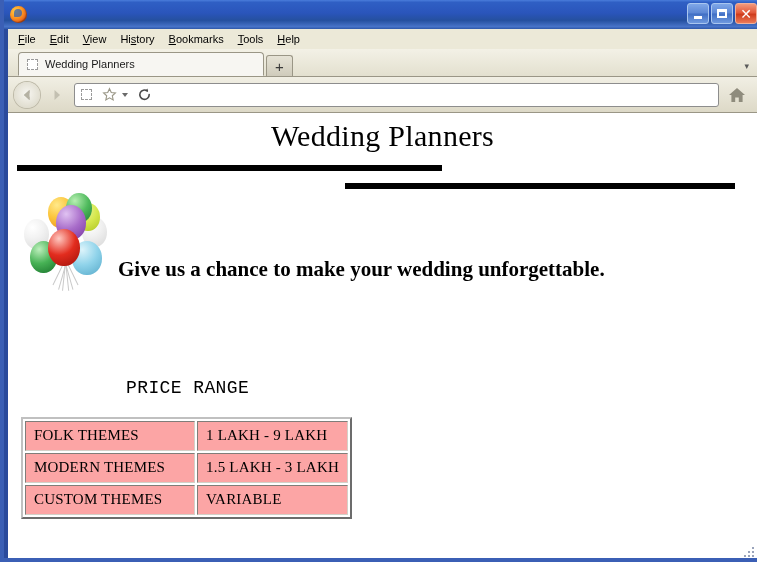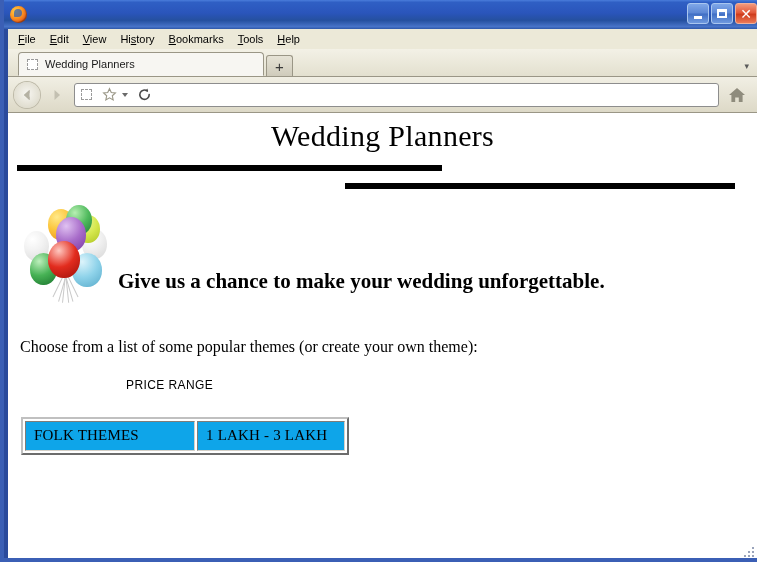--- a/index.html
+++ b/index.html
@@ -312,21 +312,21 @@
   .rule {
     background: #000000;
     height: 6px;
     position: absolute;
   }
   .rule-1 { left: 9px; top: 52px; width: 425px; }
   .rule-2 { left: 337px; top: 70px; width: 390px; }
 
   .hero {
     position: absolute;
-    left: 0; top: 96px;
+    left: 0; top: 84px;
     width: 629px;
     height: 110px;
   }
   .balloons {
     position: absolute;
     left: 14px; top: 0;
     width: 92px; height: 98px;
   }
   .balloon {
     position: absolute;
@@ -355,44 +355,44 @@
     top: 225px;
     font-size: 16px;
     color: #000000;
     font-family: "Liberation Serif", serif;
     white-space: nowrap;
   }
   .price-caption {
     position: absolute;
     left: 118px;
     top: 265px;
-    font-size: 12px;
+    font-size: 18px;
     color: #000000;
     letter-spacing: .4px;
-    font-family: Liberation Sans, sans-serif;
+    font-family: Liberation Mono, monospace;
   }
 
   .themes-table {
     position: absolute;
     left: 13px;
     top: 304px;
     border-collapse: separate;
     border-spacing: 2px;
     border: 2px outset #c0c0c0;
     background: #ffffff;
     font-family: "Liberation Serif", serif;
   }
   .themes-table td {
     border: 1px inset #d4d0c8;
     padding: 5px 8px 6px 8px;
     font-size: 15px;
     color: #000000;
     white-space: nowrap;
     letter-spacing: .2px;
-    background: #0ea5e9;
+    background: #fca5a5;
   }
   .col-theme { width: 152px; }
   .col-price { width: 130px; }
 
   
   .statusbar {
     position: absolute;
     left: 4px;
     top: 547px;
     width: 749px;
@@ -517,29 +517,36 @@
         <div class="balloon" style="left:34px; top:8px;  width:30px; height:35px; background:radial-gradient(circle at 34% 26%, #e0c2f2 0%, #a86cc9 48%, #7635a0 100%);"></div>
 
         <div class="balloon" style="left:8px;  top:44px; width:27px; height:32px; background:radial-gradient(circle at 34% 26%, #bdefbc 0%, #47b255 48%, #17702a 100%);"></div>
         <div class="balloon" style="left:50px; top:44px; width:30px; height:34px; background:radial-gradient(circle at 34% 26%, #ddf4fb 0%, #8fd3ea 48%, #56a9c9 100%);"></div>
         <div class="balloon" style="left:26px; top:32px; width:32px; height:37px; background:radial-gradient(circle at 34% 26%, #ffc8c0 0%, #e22c1e 48%, #9d0f08 100%);"></div>
       </div>
 
       <div class="tagline">Give us a chance to make your wedding unforgettable.</div>
     </div>
 
-    <div class="choose-line">Choose from a list of some popular themes (or create your own theme):</div>
 
     <div class="price-caption">PRICE RANGE</div>
 
     <table class="themes-table">
       <tbody>
         <tr>
           <td class="col-theme">FOLK THEMES</td>
-          <td class="col-price">1 LAKH - 3 LAKH</td>
+          <td class="col-price">1 LAKH - 9 LAKH</td>
+        </tr>
+        <tr>
+          <td class="col-theme">MODERN THEMES</td>
+          <td class="col-price">1.5 LAKH - 3 LAKH</td>
+        </tr>
+        <tr>
+          <td class="col-theme">CUSTOM THEMES</td>
+          <td class="col-price">VARIABLE</td>
         </tr>
       </tbody>
     </table>
   </div>
 
   <div class="statusbar">
     <div class="grip">
       <i style="right:0px;  bottom:0px;"></i>
       <i style="right:4px;  bottom:0px;"></i>
       <i style="right:8px;  bottom:0px;"></i>

